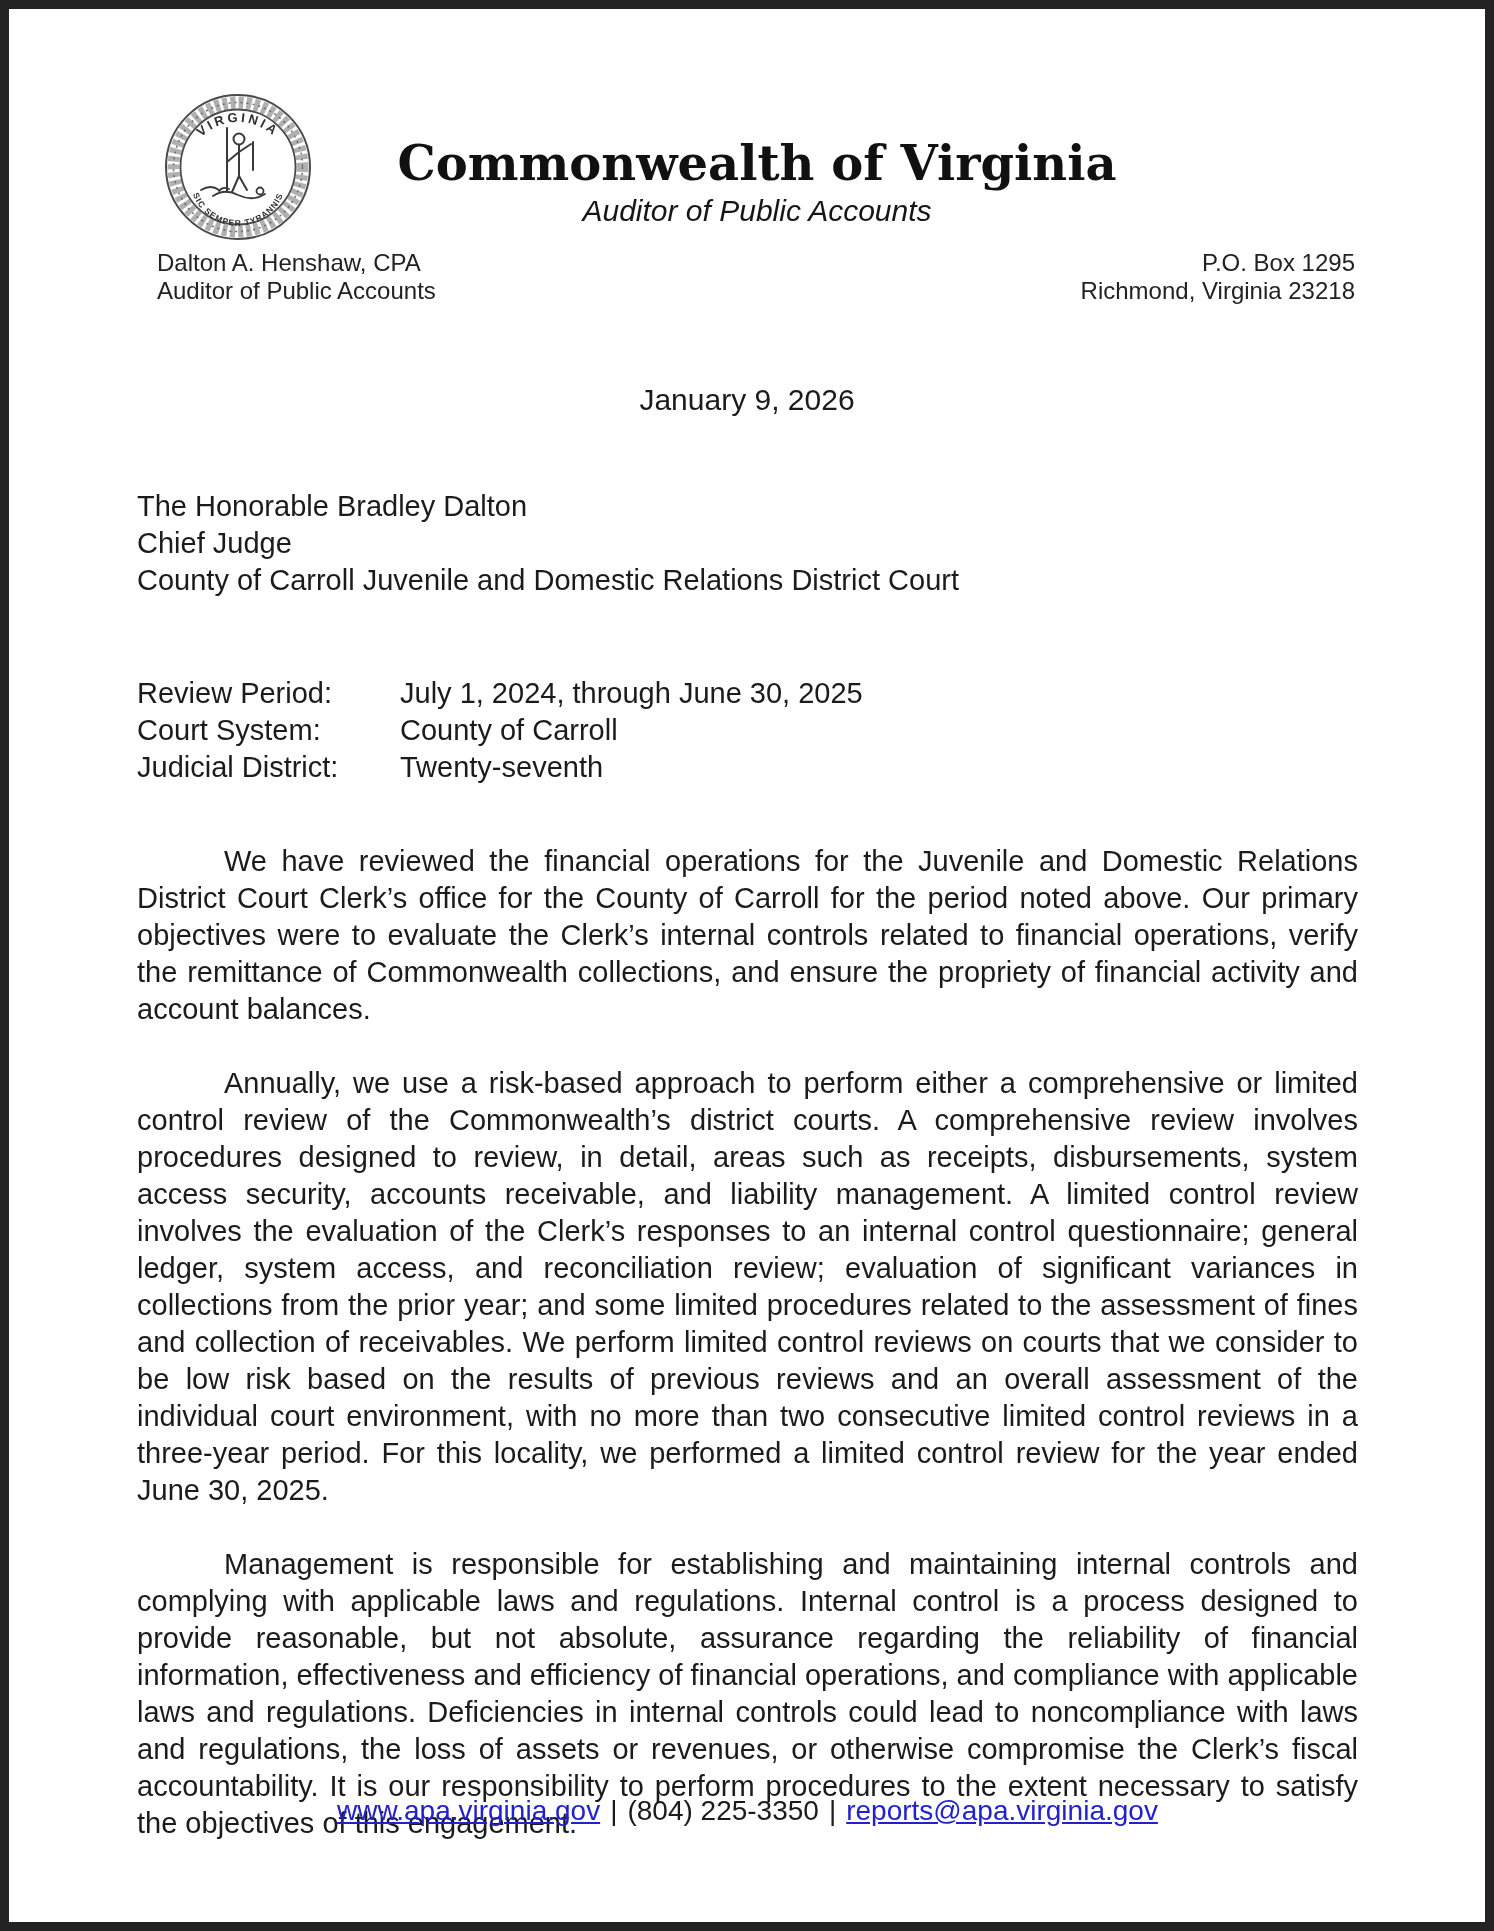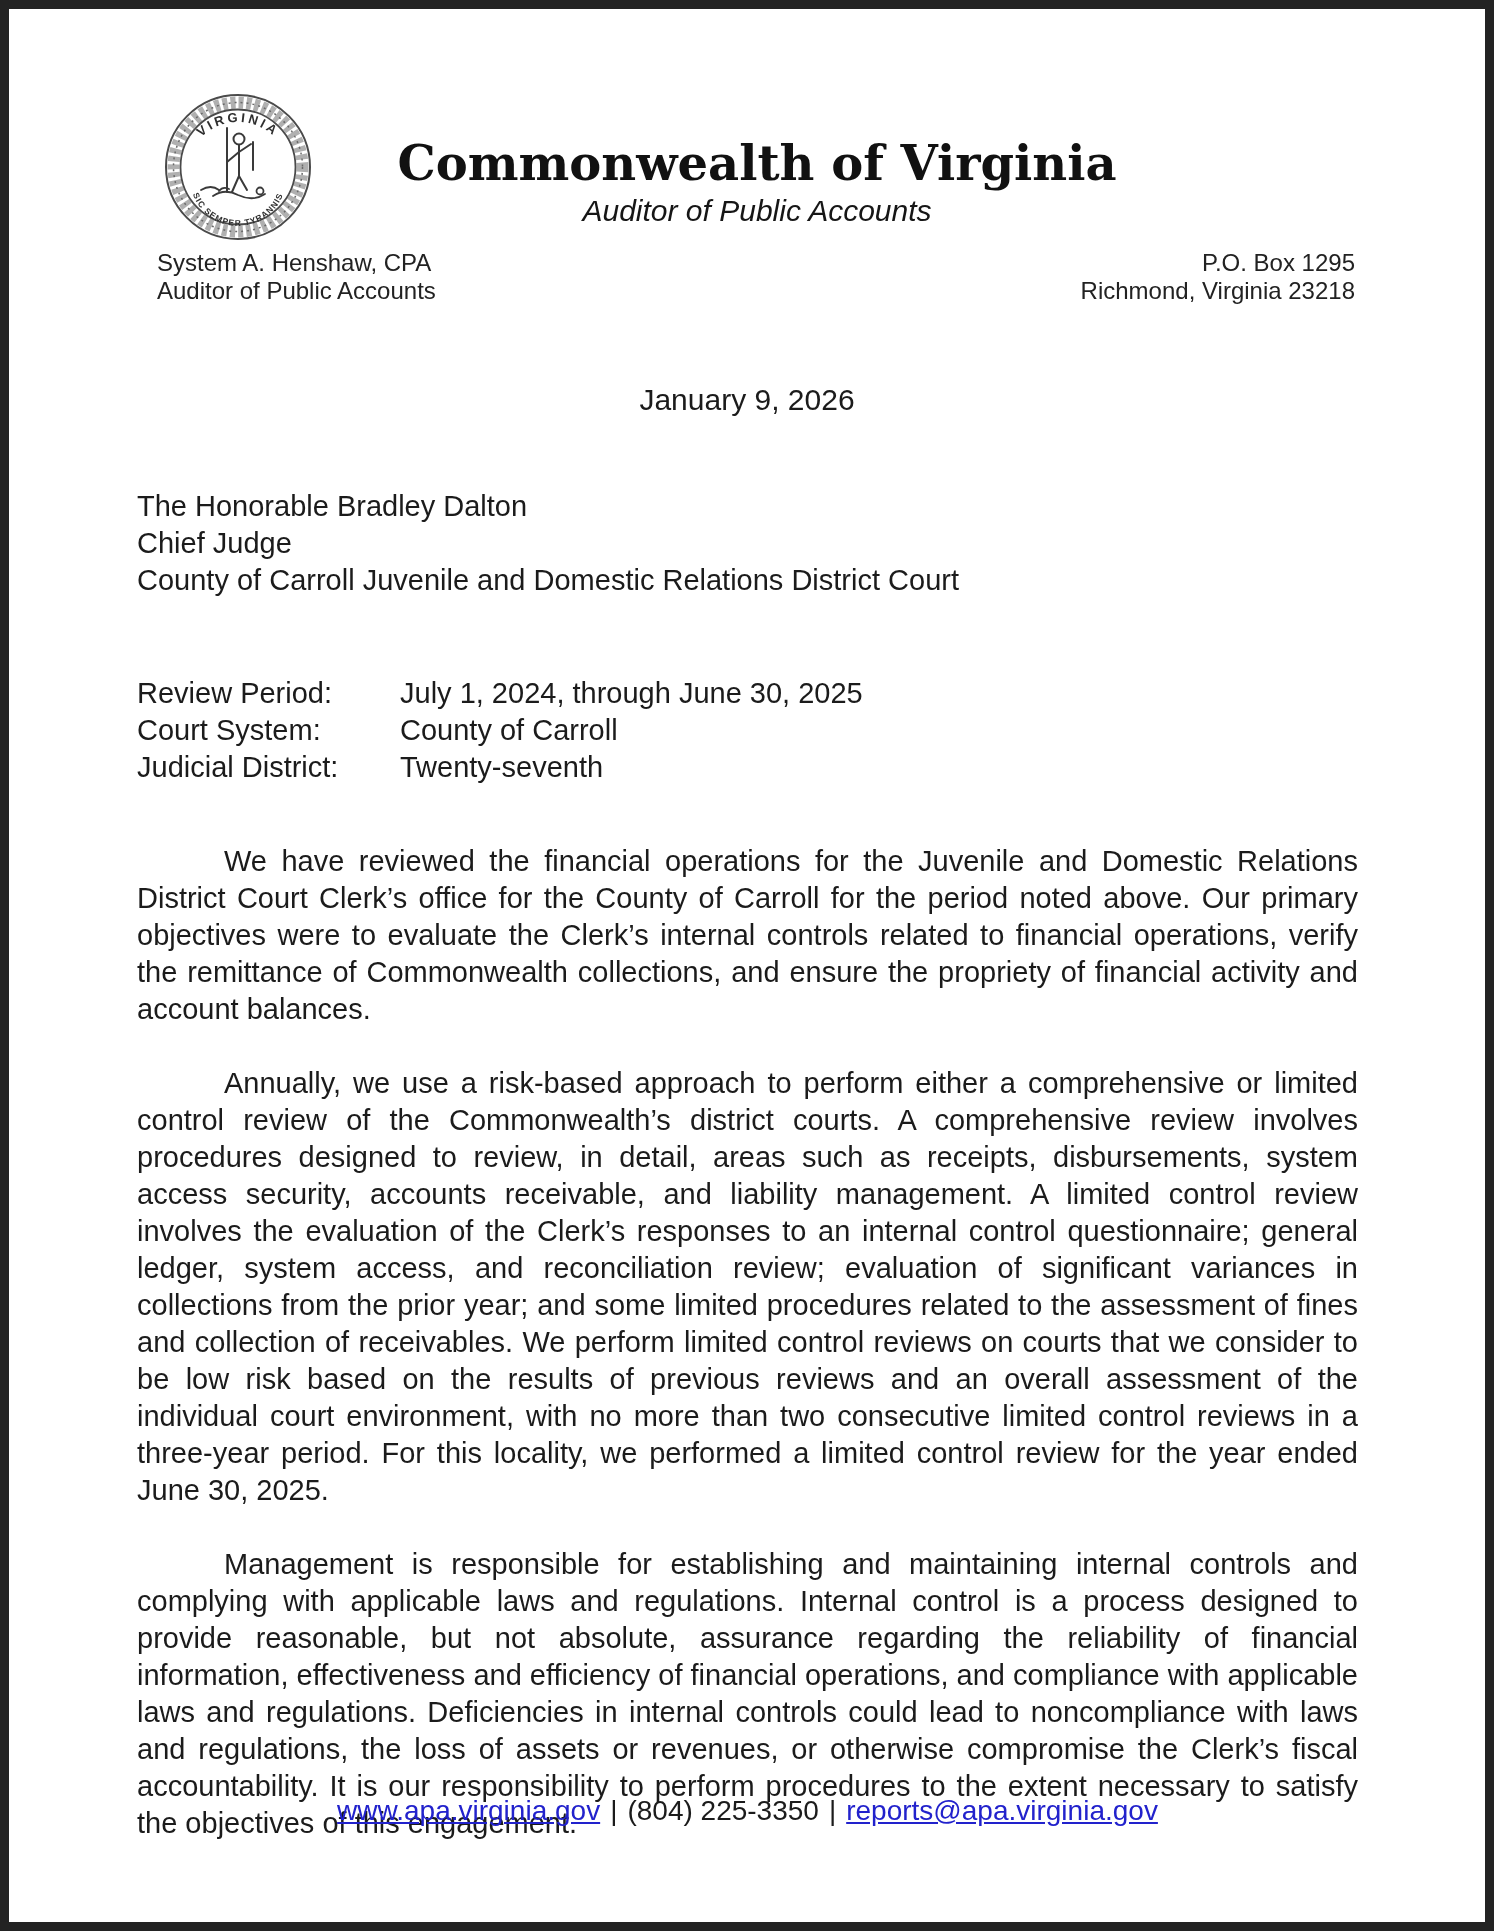--- a/index.html
+++ b/index.html
@@ -125,21 +125,21 @@
         <path d="M 38 98 Q 48 92 56 98"></path>
       </g>
     </svg>
   </div>
 
   <div class="abs org-title">Commonwealth of Virginia</div>
   <div class="abs org-subtitle">Auditor of Public Accounts</div>
 
   <div class="abs info-row">
     <div class="info-left">
-      <div>System A. Henshaw, CPA</div>
+      <div>Dalton A. Henshaw, CPA</div>
       <div>Auditor of Public Accounts</div>
     </div>
     <div class="info-right">
       <div>P.O. Box 1295</div>
       <div>Richmond, Virginia 23218</div>
     </div>
   </div>
 
   <div class="abs date-line">January 9, 2026</div>
 

